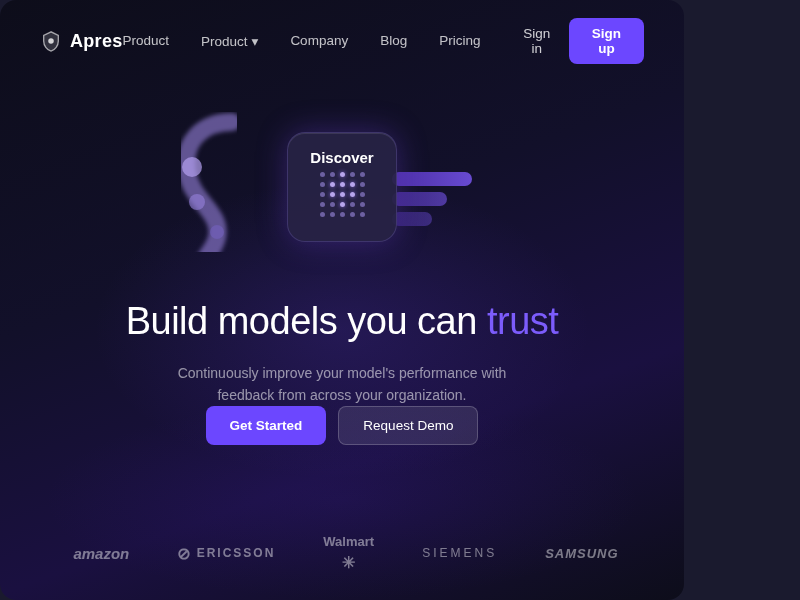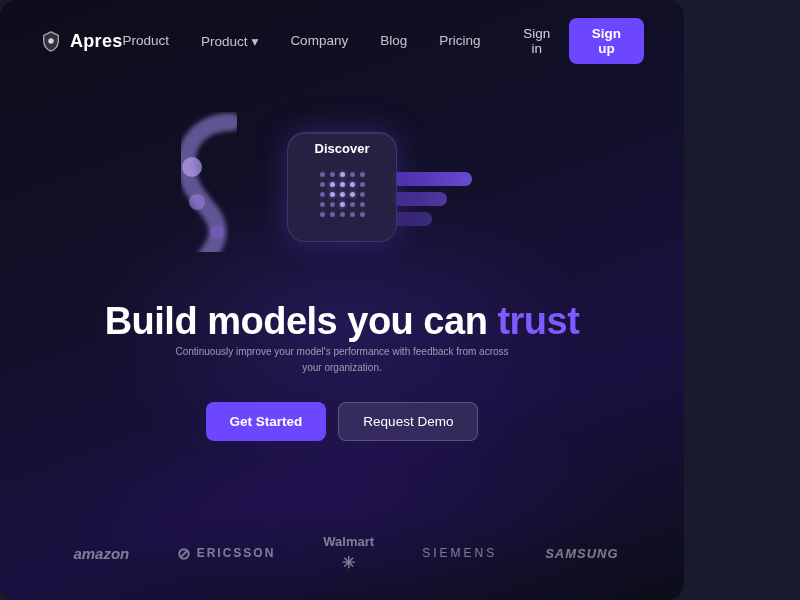--- a/index.html
+++ b/index.html
@@ -147,24 +147,24 @@
       flex-direction: column;
       align-items: center;
       justify-content: center;
       gap: 6px;
       box-shadow: 0 0 30px rgba(100, 60, 200, 0.4), inset 0 1px 0 rgba(255,255,255,0.1);
       z-index: 3;
     }
 
     .discover-label {
       color: #ffffff;
-      font-size: 13px;
+      font-size: 15px;
       font-weight: 600;
       position: absolute;
-      top: 8px;
+      top: 16px;
     }
 
     .dots-grid {
       display: grid;
       grid-template-columns: repeat(5, 1fr);
       gap: 5px;
       margin-top: 14px;
     }
 
     .dot {
@@ -216,37 +216,36 @@
     .pill {
       height: 14px;
       border-radius: 7px;
       background: linear-gradient(90deg, #5533bb, #7755ee);
       opacity: 0.85;
     }
 
     
     .hero-title {
       font-size: 38px;
-      font-weight: 700;
+      font-weight: 400;
       color: #ffffff;
       line-height: 1.15;
-      margin-bottom: 0;
+      margin-bottom: 18px;
       letter-spacing: -0.5px;
     }
 
     .hero-title .accent {
       color: #7c5cfc;
     }
 
     .hero-subtitle {
-      font-size: 10px;
+      font-size: 14px;
       color: rgba(255,255,255,0.55);
       line-height: 1.6;
       max-width: 340px;
-      margin-bottom: 26px;
     }
 
     .cta-buttons {
       display: flex;
       gap: 12px;
       margin-bottom: 64px;
     }
 
     .btn-get-started {
       background: #6c47ff;

